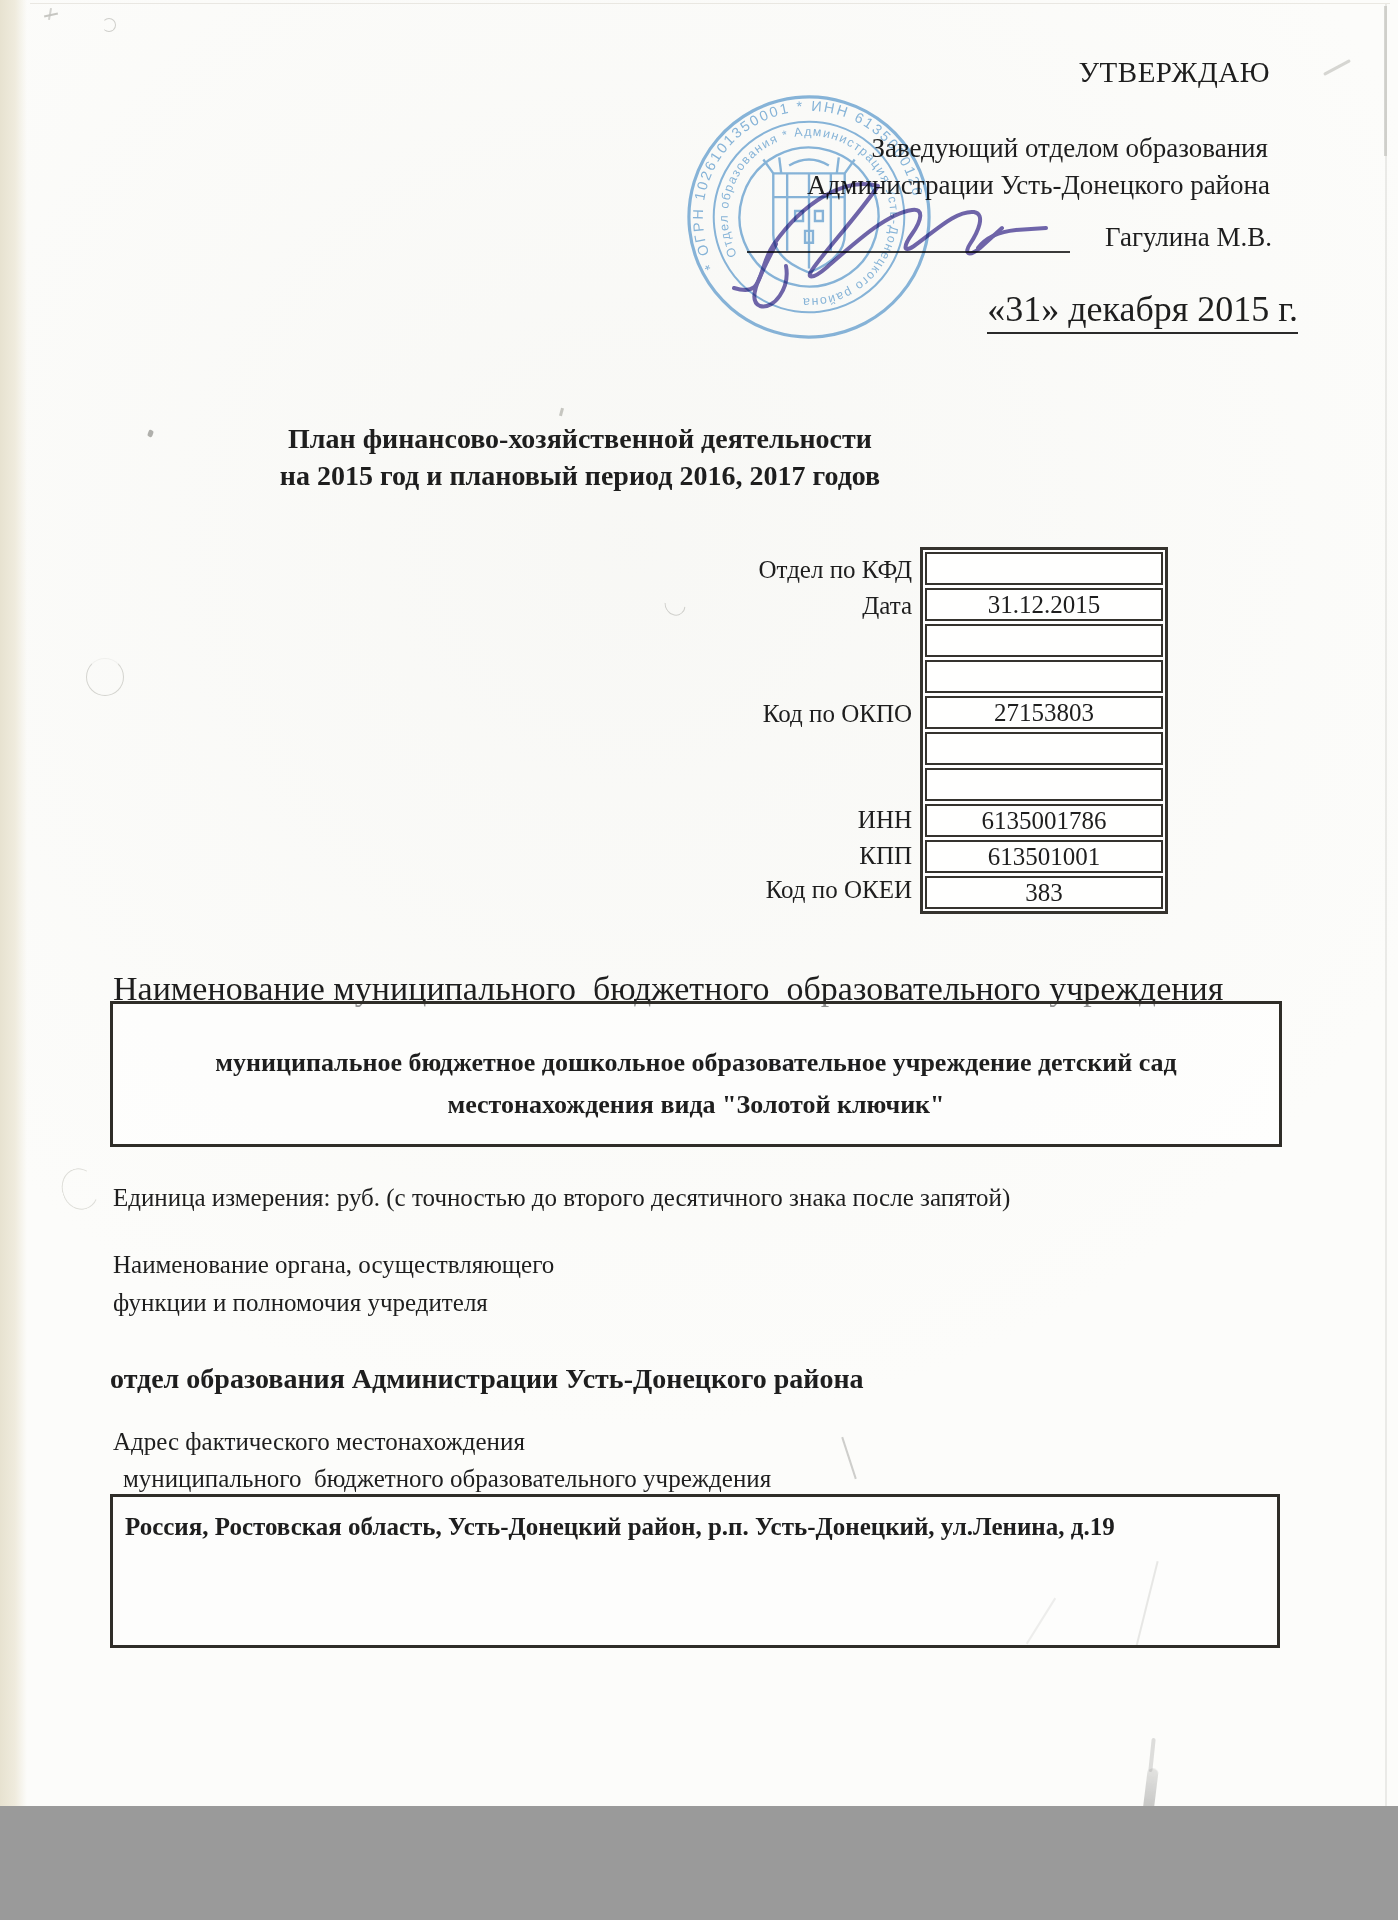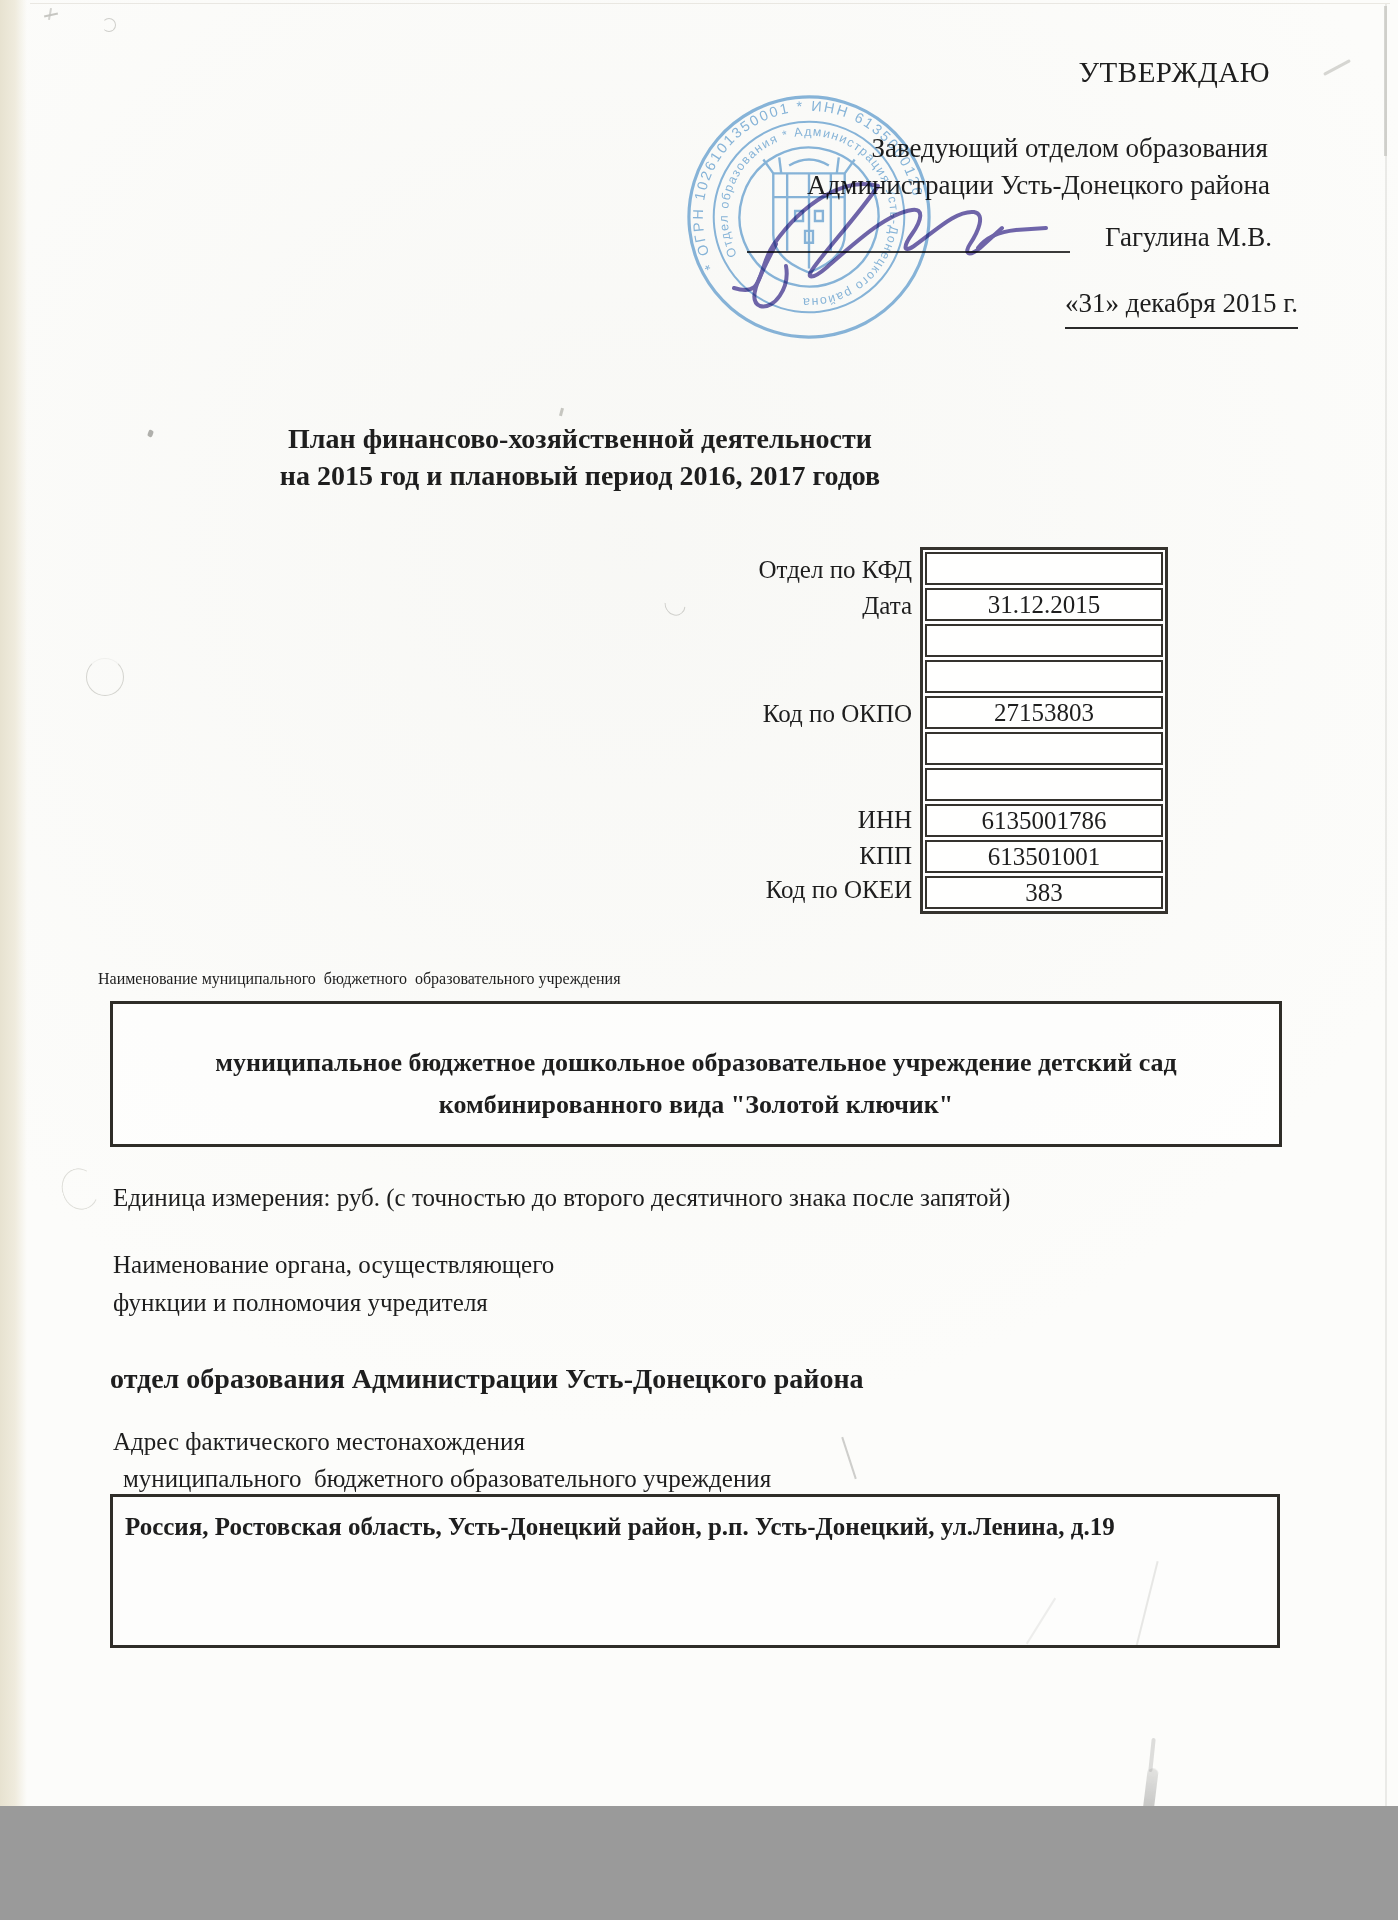--- a/index.html
+++ b/index.html
@@ -23,41 +23,41 @@
 
   .t{position:absolute;white-space:nowrap;}
   .keepspace{white-space:pre-wrap;}
 
   
   .approve-label{top:56px;right:128px;font-size:29px;letter-spacing:.5px;}
   .appr-line1{top:133px;right:130px;font-size:27px;}
   .appr-line2{top:170px;right:128px;font-size:27px;}
   .sig-line{position:absolute;left:747px;top:251px;width:323px;height:2px;background:#3a3a3a;}
   .appr-name{top:222px;right:126px;font-size:27px;}
-  .appr-date{top:288px;right:100px;font-size:27px;border-bottom:2px solid #2a2a2a;padding-bottom:8px;}
+  .appr-date{top:288px;right:100px;font-size:36px;border-bottom:2px solid #2a2a2a;padding-bottom:2px;}
 
   
   .doc-title{position:absolute;left:130px;top:420px;width:900px;text-align:center;
     font-size:28px;font-weight:bold;line-height:37px;}
 
   
   .codes-col{position:absolute;left:920px;top:547px;width:238px;border:3px solid #35332e;padding:2px;background:#fff;}
   .code-cell{height:29px;border:2px solid #35332e;margin-bottom:3px;background:#fffffe;
     text-align:center;font-size:25px;line-height:29px;}
   .code-cell:last-child{margin-bottom:0;}
   .code-label{position:absolute;right:486px;font-size:25px;text-align:right;}
   .lbl-kfd{top:556px;}
   .lbl-date{top:592px;}
   .lbl-okpo{top:700px;}
   .lbl-inn{top:806px;}
   .lbl-kpp{top:842px;}
   .lbl-okei{top:876px;}
 
   
-  .inst-label{top:970px;left:98px;font-size:16px;}
+  .inst-label{top:970px;left:113px;font-size:34px;}
   .inst-box{position:absolute;left:110px;top:1001px;width:1166px;height:140px;border:3px solid #2f2d28;background:rgba(255,255,255,.5);}
   .inst-name{margin:38px auto 0 auto;width:1010px;text-align:center;
     font-size:26px;font-weight:bold;line-height:42px;white-space:normal;}
 
   .unit-line{top:1184px;left:113px;font-size:25px;}
   .founder-l1{top:1251px;left:113px;font-size:25px;}
   .founder-l2{top:1289px;left:113px;font-size:25px;}
   .founder-name{position:absolute;left:110px;top:1363px;width:1166px;text-align:left;
     font-size:28px;font-weight:bold;}
   .addr-l1{top:1428px;left:113px;font-size:25px;}
@@ -181,21 +181,21 @@
     <div class="code-cell">27153803</div>
     <div class="code-cell"></div>
     <div class="code-cell"></div>
     <div class="code-cell">6135001786</div>
     <div class="code-cell">613501001</div>
     <div class="code-cell">383</div>
   </div>
 
   <div class="t inst-label keepspace">Наименование муниципального  бюджетного  образовательного учреждения</div>
   <div class="inst-box">
-    <div class="inst-name">муниципальное бюджетное дошкольное образовательное учреждение детский сад комбинированного вида "Золотой ключик"</div>
+    <div class="inst-name">муниципальное бюджетное дошкольное образовательное учреждение детский сад местонахождения вида "Золотой ключик"</div>
   </div>
 
   <div class="t founder-l1">Наименование органа, осуществляющего</div>
 
   <div class="t unit-line">Единица измерения: руб. (с точностью до второго десятичного знака после запятой)</div>
   <div class="t founder-l2">функции и полномочия учредителя</div>
   <div class="founder-name">отдел образования Администрации Усть-Донецкого района</div>
 
   <div class="t addr-l1">Адрес фактического местонахождения</div>
   <div class="t addr-l2 keepspace">муниципального  бюджетного образовательного учреждения</div>

